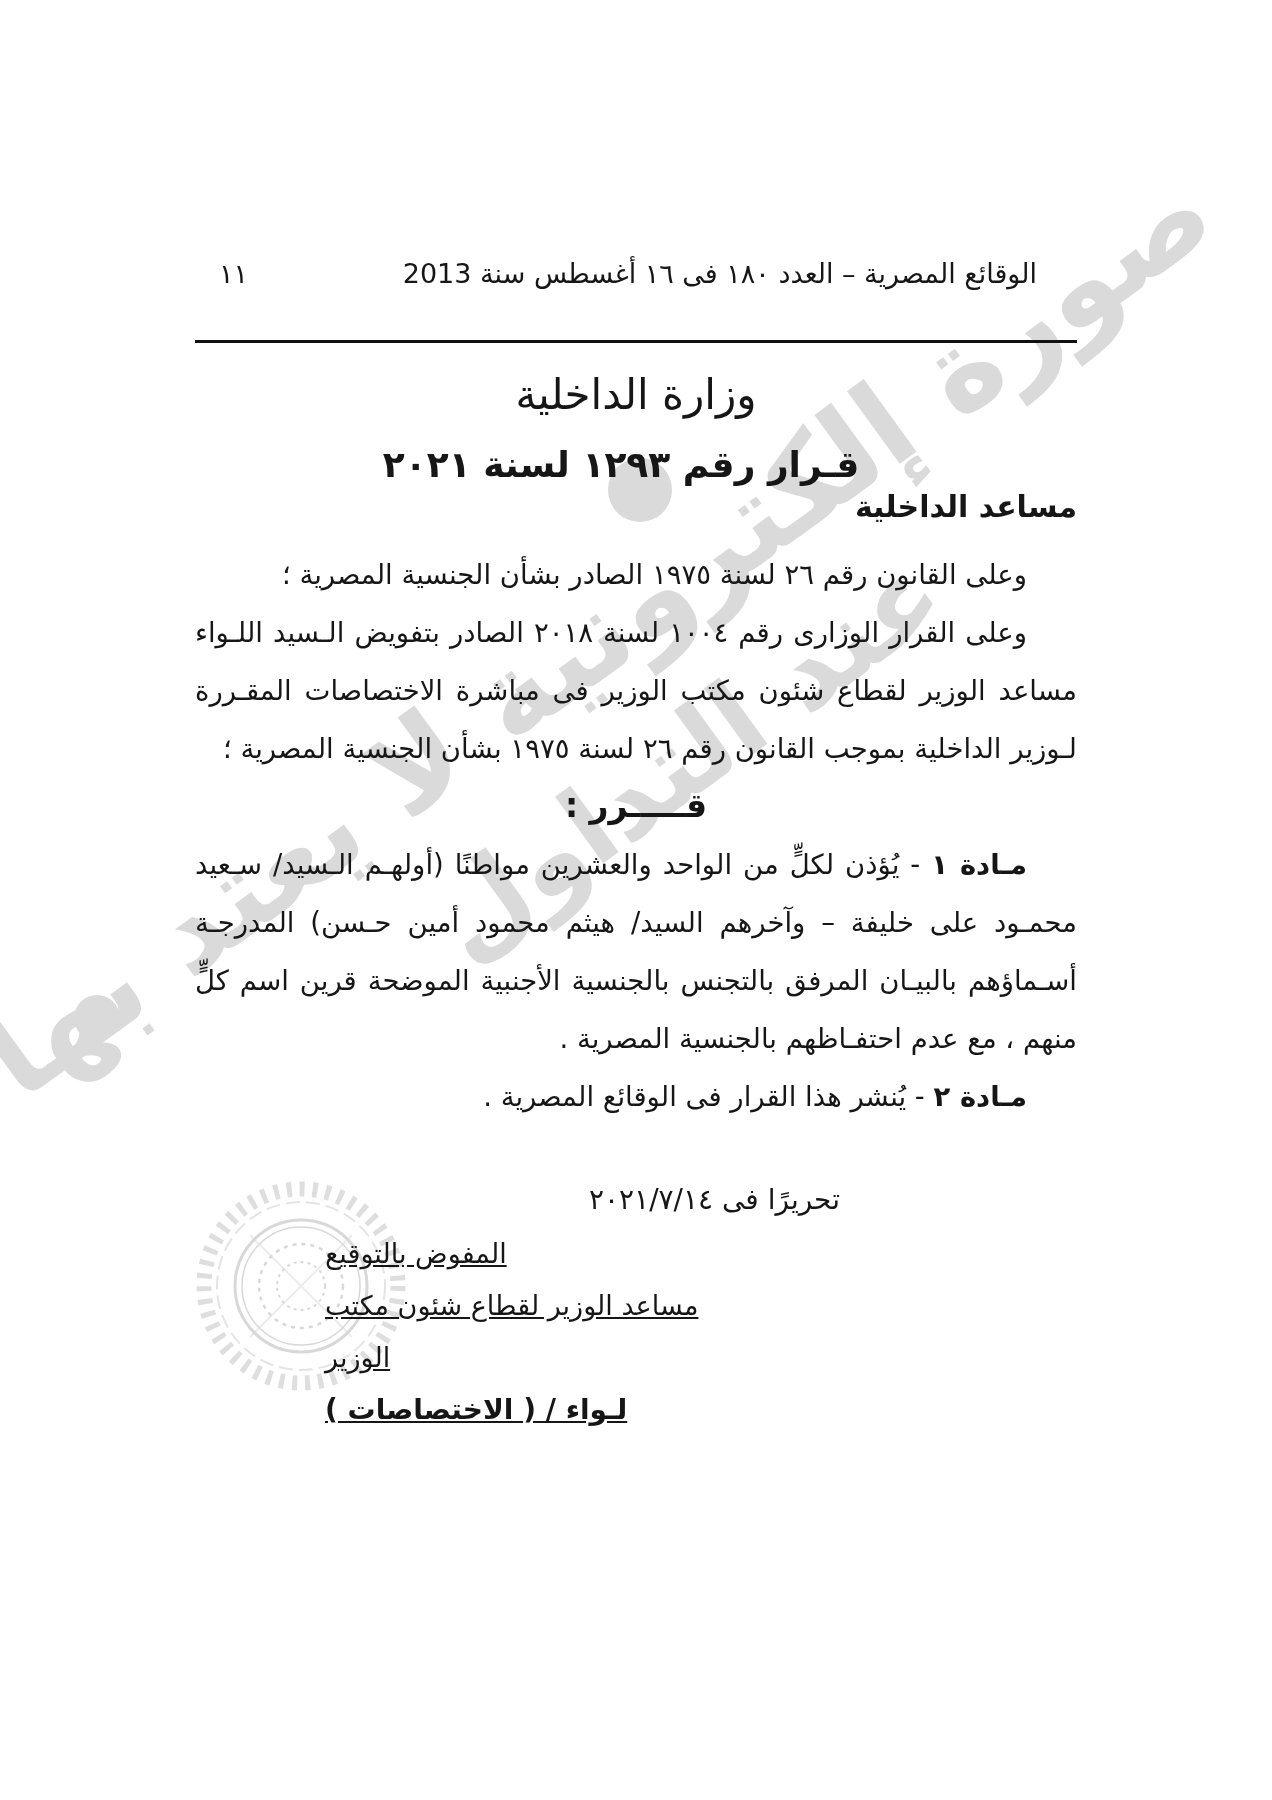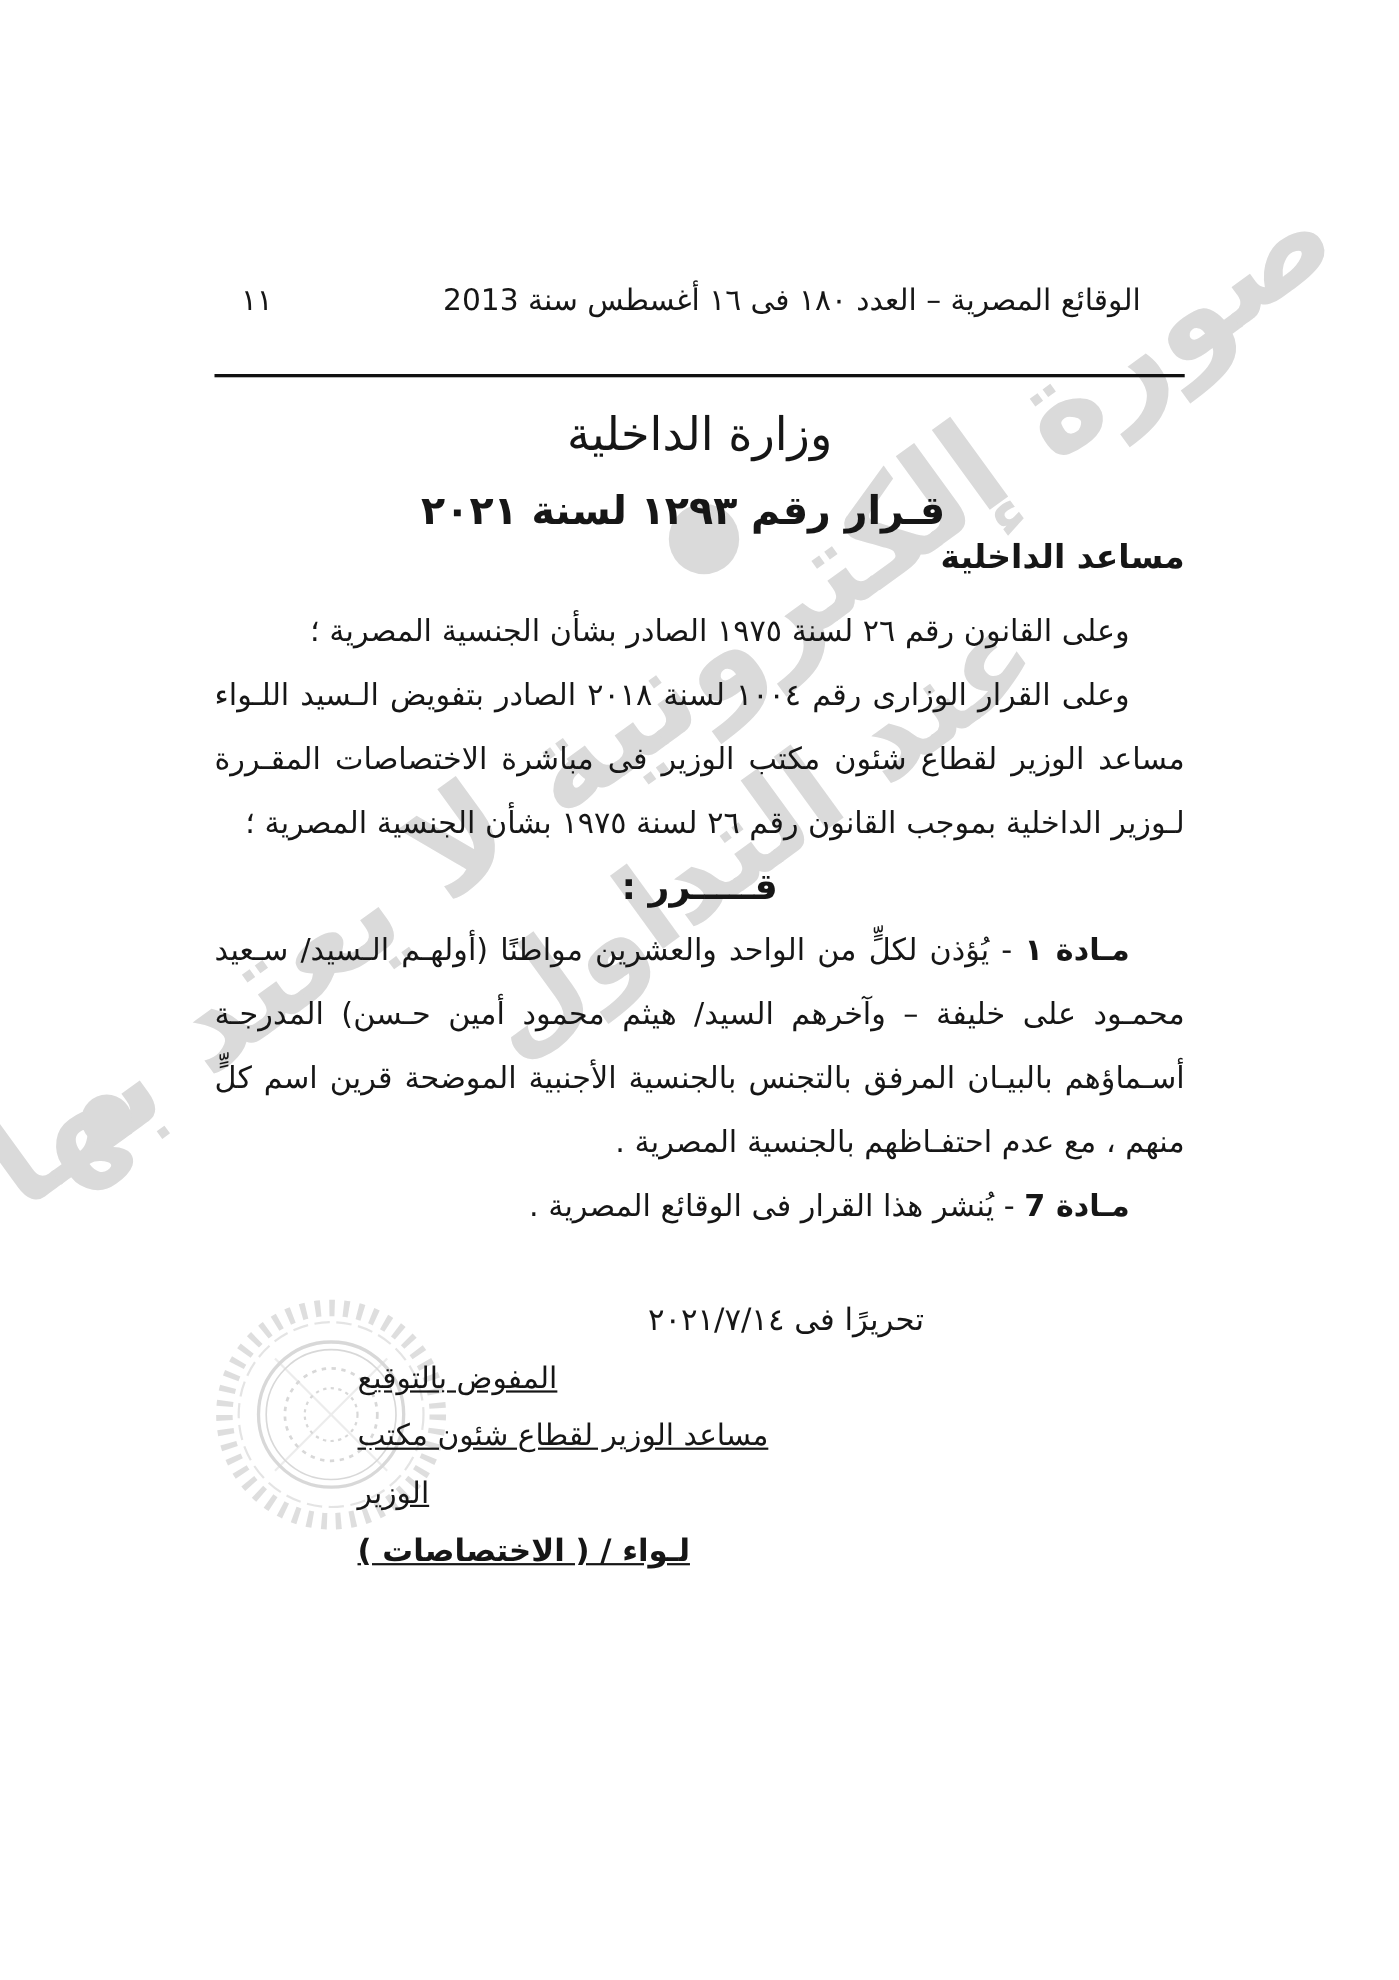--- a/index.html
+++ b/index.html
@@ -166,21 +166,21 @@
 
     <div class="ministry">وزارة الداخلية</div>
     <div class="decree-no">قـرار رقم ١٢٩٣ لسنة ٢٠٢١</div>
     <div class="issuer">مساعد الداخلية</div>
 
     <div class="body">
       <p>وعلى القانون رقم ٢٦ لسنة ١٩٧٥ الصادر بشأن الجنسية المصرية ؛</p>
       <p>وعلى القرار الوزارى رقم ١٠٠٤ لسنة ٢٠١٨ الصادر بتفويض الـسيد اللـواء مساعد الوزير لقطاع شئون مكتب الوزير فى مباشرة الاختصاصات المقـررة لـوزير الداخلية بموجب القانون رقم ٢٦ لسنة ١٩٧٥ بشأن الجنسية المصرية ؛</p>
       <p class="decree-word">قـــــرر :</p>
       <p><span class="art-label">مـادة ١</span> <span>- يُؤذن لكلٍّ من الواحد والعشرين مواطنًا (أولهـم الـسيد/ سـعيد محمـود على خليفة – وآخرهم السيد/ هيثم محمود أمين حـسن) المدرجـة أسـماؤهم بالبيـان المرفق بالتجنس بالجنسية الأجنبية الموضحة قرين اسم كلٍّ منهم ، مع عدم احتفـاظهم بالجنسية المصرية .</span></p>
-      <p><span class="art-label">مـادة 7</span> <span>- يُنشر هذا القرار فى الوقائع المصرية .</span></p>
+      <p><span class="art-label">مـادة ٢</span> <span>- يُنشر هذا القرار فى الوقائع المصرية .</span></p>
     </div>
 
     <div class="issued-date">
       <span class="inner">تحريرًا فى ٢٠٢١/٧/١٤</span>
     </div>
 
     <div class="sig-block">
       <div>المفوض بالتوقيع</div>
       <div>مساعد الوزير لقطاع شئون مكتب الوزير</div>
       <div class="sig-rank">لـواء / ( الاختصاصات )</div>

